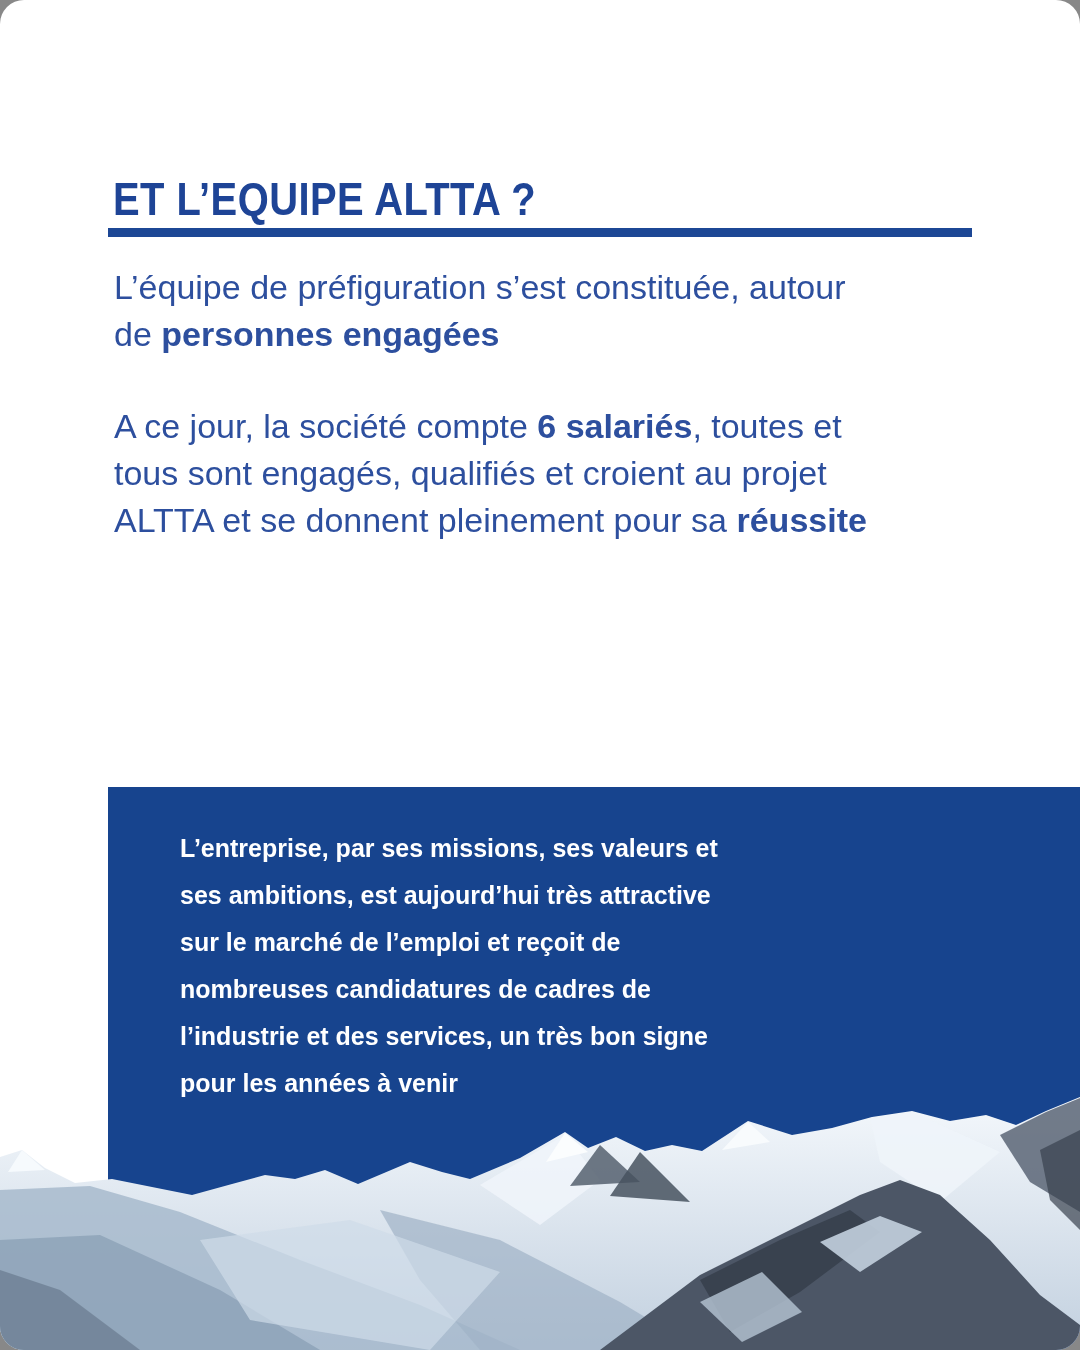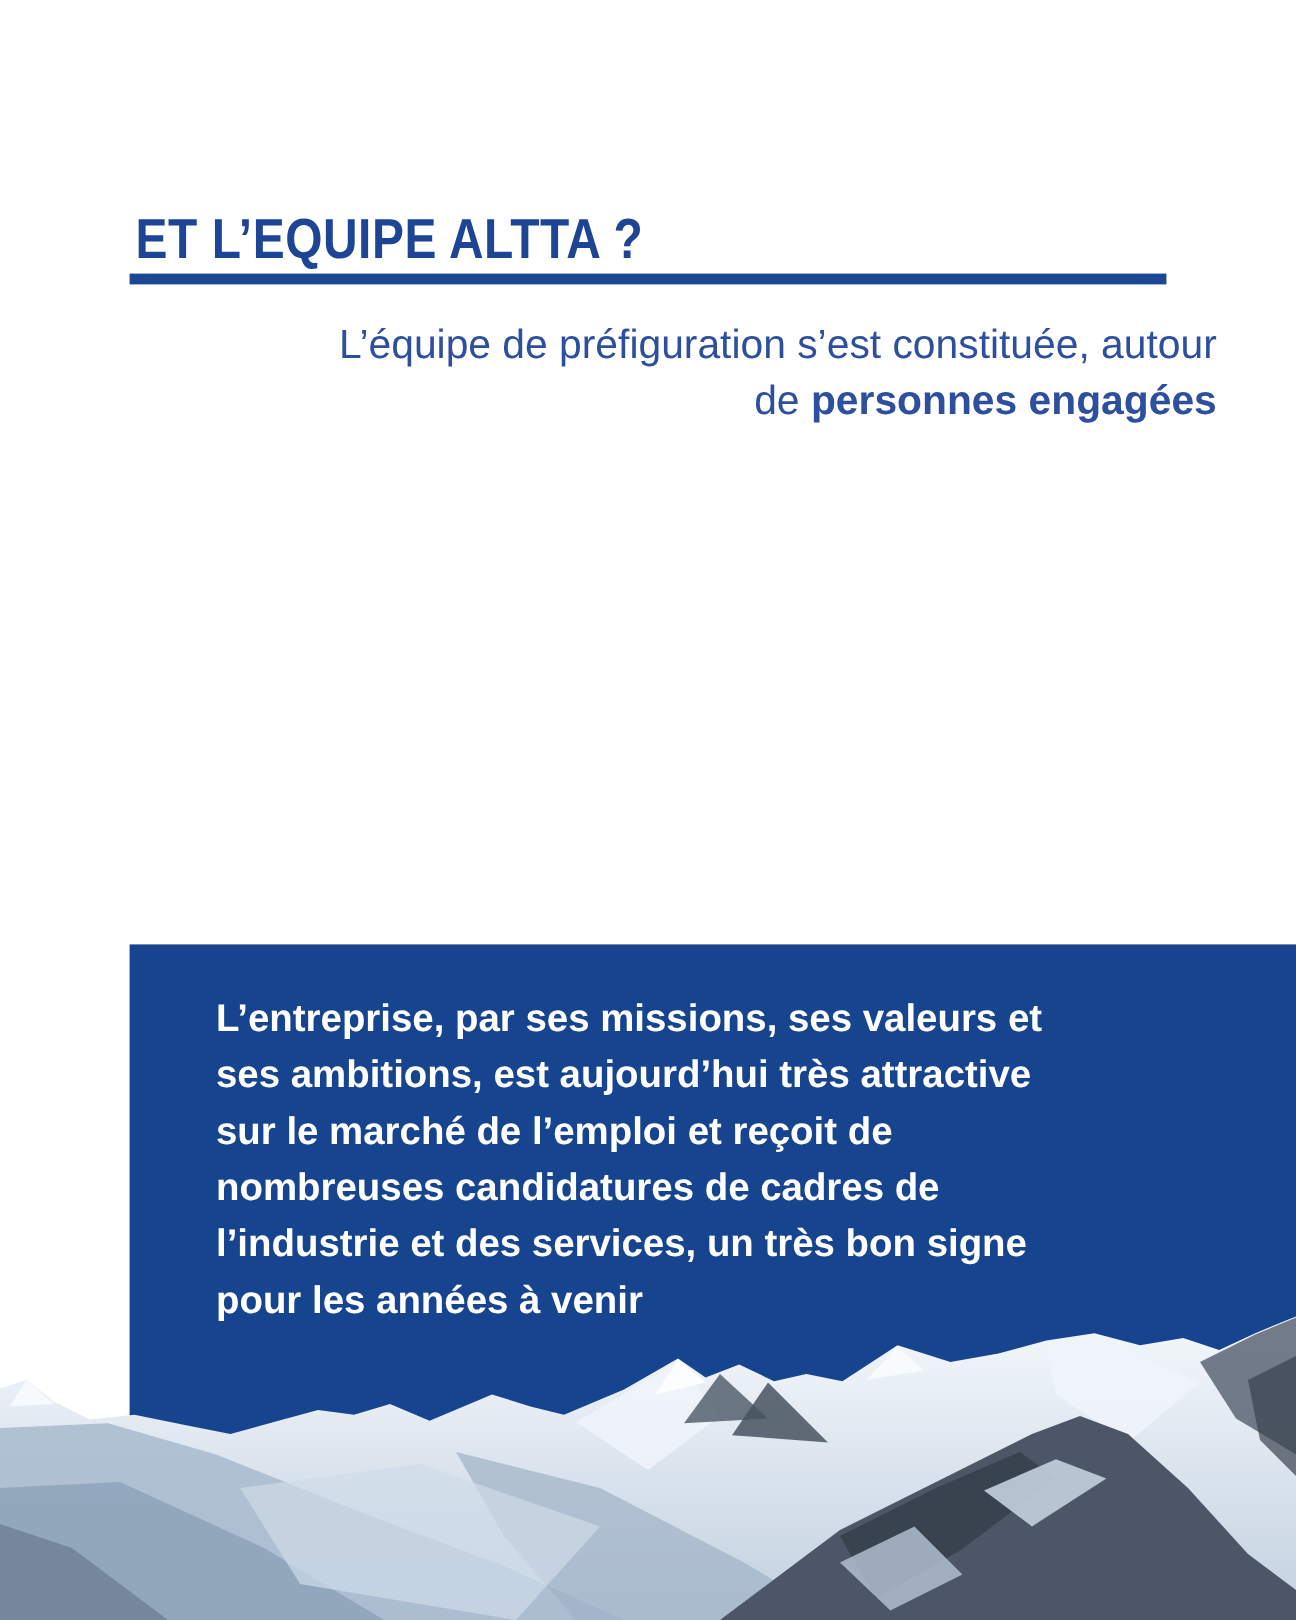--- a/index.html
+++ b/index.html
@@ -11,72 +11,76 @@
     --color-background:#FFFFFF;
   }
   html,body{margin:0;padding:0;}
   body{background:#888;font-family:"Liberation Sans", sans-serif;}
   .page{
     position:relative;
     width:1080px;height:1350px;
     margin:0 auto;
     background:var(--color-background,#fff);
     overflow:hidden;
+    border-radius:24px;
   }
   .page-title{
     position:absolute;left:113px;top:140px;
     font-size:47px;font-weight:bold;
     color:var(--color-title,#1E4496);
     letter-spacing:0.5px;
     transform:scaleX(0.85);
     transform-origin:left center;
     white-space:nowrap;
   }
   .title-divider{
     position:absolute;left:108px;top:228px;
     width:864px;height:9px;
     background:var(--color-divider,#1C4795);
   }
   .content{
     position:absolute;left:114px;top:264px;width:900px;
     color:var(--color-body,#2D4F9E);
-    font-size:34px;line-height:47px;text-align:right;
+    font-size:34px;line-height:47px;
   }
   .content p{
     margin:0 0 45px 0;
     white-space:pre-line;
   }
   .content strong{font-weight:bold;margin-top:40px;}
   .quote-box{
     position:absolute;left:108px;top:787px;right:0;bottom:0;
     background:var(--color-box,#17448E);
   }
   .quote-text{
     position:absolute;left:72px;top:38px;width:830px;
     color:var(--color-quote_text,#fff);
-    font-size:32px;font-weight:bold;line-height:47px;
+    font-size:25px;font-weight:bold;line-height:47px;
     white-space:pre-line;
   }
   .mountains{
     position:absolute;left:0;bottom:0;width:1080px;height:260px;
   }
   .mountains svg{display:block;width:1080px;height:260px;}
 </style>
 </head>
 <body>
 
 <div class="page">
 
   <h1 class="page-title">ET L’EQUIPE ALTTA ?</h1>
 
   <div class="title-divider"></div>
 
   <div class="content">
     <p><span>L’équipe de préfiguration s’est constituée, autour
 de </span><strong>personnes engagées</strong></p>
+    <p><span>A ce jour, la société compte </span><strong>6 salariés</strong><span>, toutes et
+tous sont engagés, qualifiés et croient au projet
+ALTTA et se donnent pleinement pour sa </span><strong>réussite</strong></p>
   </div>
 
   <div class="quote-box">
     <div class="quote-text">L’entreprise, par ses missions, ses valeurs et
 ses ambitions, est aujourd’hui très attractive
 sur le marché de l’emploi et reçoit de
 nombreuses candidatures de cadres de
 l’industrie et des services, un très bon signe
 pour les années à venir</div>
   </div>

